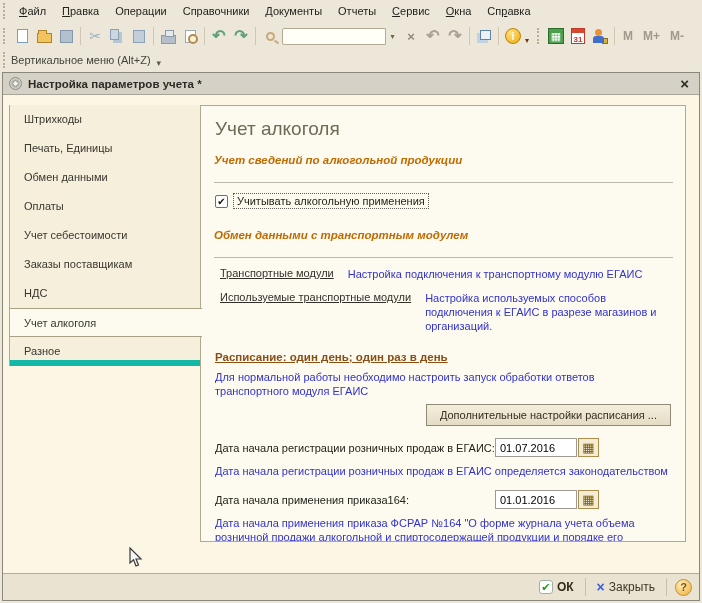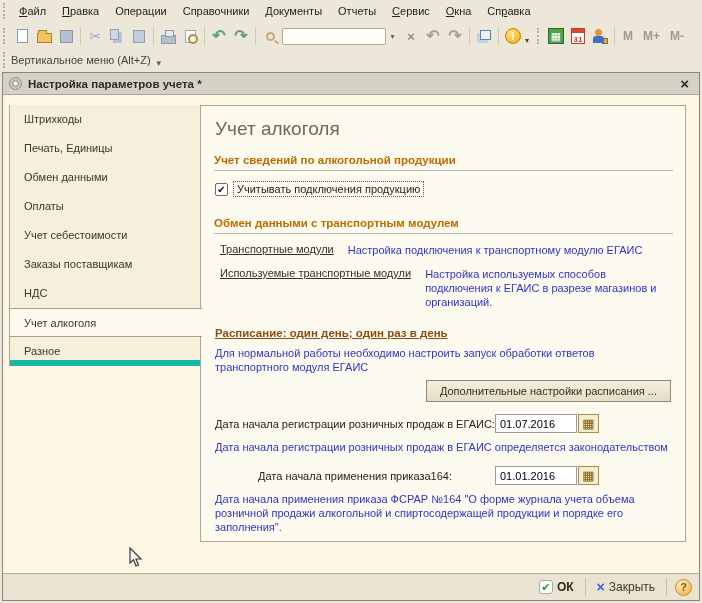--- a/index.html
+++ b/index.html
@@ -59,34 +59,34 @@
   .win-close { color:#2b2b24; font-weight:bold; font-size:15px; padding:0 4px; line-height:1; }
   .winbody { position:relative; flex:1; background:#fcf6e4; }
   
   .tabstrip { position:absolute; left:6px; top:10px; width:191px; border-left:1px solid #b1a98f; }
   .tab { height:29px; line-height:29px; padding-left:14px; background:#f6efdc; color:#37372e; position:relative; z-index:2; }
   .tab.active { background:#fdfbef; border-top:1px solid #a9a186; border-bottom:1px solid #a9a186; width:192px; }
   .tab.last { border-bottom:6px solid #14b8a6; }
   
   .panel { position:absolute; left:197px; top:10px; right:13px; bottom:31px; background:#fdfbf0; border:1px solid #b1a98f; padding:10px 12px 0 13px; overflow:hidden; }
   .page-title { font-size:19px; color:#6f6a55; margin:2px 0 14px 1px; font-weight:normal; }
-  .sect { font-weight:bold; color:#c06a00; font-size:11.5px; border-bottom:1px solid #b9b9b0; padding-bottom:4px; margin:12px 0 9px; }
+  .sect { font-weight:bold; color:#c06a00; font-size:11.5px; border-bottom:1px solid #b9b9b0; padding-bottom:16px; margin:12px 0 9px;font-style:italic; }
   .chk-row { display:flex; align-items:center; margin:10px 0 20px 1px; }
   .cbx { width:13px; height:13px; background:#fff; border:1px solid #6f6f68; border-radius:2px; margin-right:5px; display:flex; align-items:center; justify-content:center; font-size:10px; color:#111; }
   .chk-label { border:1px dotted #5f5f58; padding:1px 3px; color:#23231c; }
   .link-row { display:flex; margin:6px 0 10px 6px; }
   .frm-link { color:#33302a; text-decoration:underline; margin-right:14px; white-space:nowrap; }
   .blue { color:#3232cc; }
   .desc { flex:1; line-height:14px; }
   .sched-link { display:inline-block; font-weight:bold; color:#8a4e12; text-decoration:underline; font-size:11.5px; margin:8px 0 7px 1px; }
   .note { line-height:14px; margin:0 0 6px 1px; }
   .btn-row { text-align:right; margin:6px 2px 12px 0; }
   .push-btn { display:inline-block; background:linear-gradient(#f4eedd,#e5dcc5); border:1px solid #8f8a78; border-radius:0; padding:4px 13px; color:#33301e; font-size:11px; }
   .date-row { display:flex; align-items:center; margin:8px 0 7px 1px; }
-  .date-label { width:280px; color:#23231c;text-align:center; }
+  .date-label { width:280px; color:#23231c; }
   .date-input { width:82px; height:19px; border:1px solid #9c9c94; background:#fff; font:11px "Liberation Sans",sans-serif; padding:0 4px; color:#000; }
   .cal-btn { width:21px; height:19px; background:#f5ecd4; border:1px solid #ad8d4e; display:flex; align-items:center; justify-content:center; margin-left:1px; }
   .cal-btn span { color:#7a5a00; font-size:13px; line-height:1; }
   
   .footer { height:27px; background:#eae3d2; border-top:1px solid #b3ab93; display:flex; align-items:center; justify-content:flex-end; padding-right:7px; }
   .fbtn { display:flex; align-items:center; padding:2px 7px; }
   .ok-ico { width:14px; height:14px; background:#fff; border:1px solid #9fb0a0; border-radius:3px; color:#1e9e1e; font-size:11px; line-height:12px; text-align:center; margin-right:4px; }
   .ok-label { font-weight:bold; color:#2e2c18; font-size:12px; }
   .x-blue { color:#3a5fd9; font-weight:bold; font-size:14px; margin-right:4px; line-height:1; }
   .close-label { color:#3c3826; font-size:12px; }
@@ -219,21 +219,21 @@
     </div>
 
     <div class="panel">
       <div class="page-title">Учет алкоголя</div>
 
       <div class="sect">Учет сведений по алкогольной продукции</div>
       <div class="chk-row">
         <span class="cbx">
             <span>✔</span>
           </span>
-        <span class="chk-label">Учитывать подключения продукцию</span>
+        <span class="chk-label">Учитывать алкогольную применения</span>
       </div>
 
       <div class="sect">Обмен данными с транспортным модулем</div>
       <div class="link-row">
         <span class="frm-link">Транспортные модули</span>
         <span class="desc blue">Настройка подключения к транспортному модулю ЕГАИС</span>
       </div>
       <div class="link-row">
         <span class="frm-link">Используемые транспортные модули</span>
         <span class="desc blue">Настройка используемых способов подключения к ЕГАИС в разрезе магазинов и организаций.</span>

